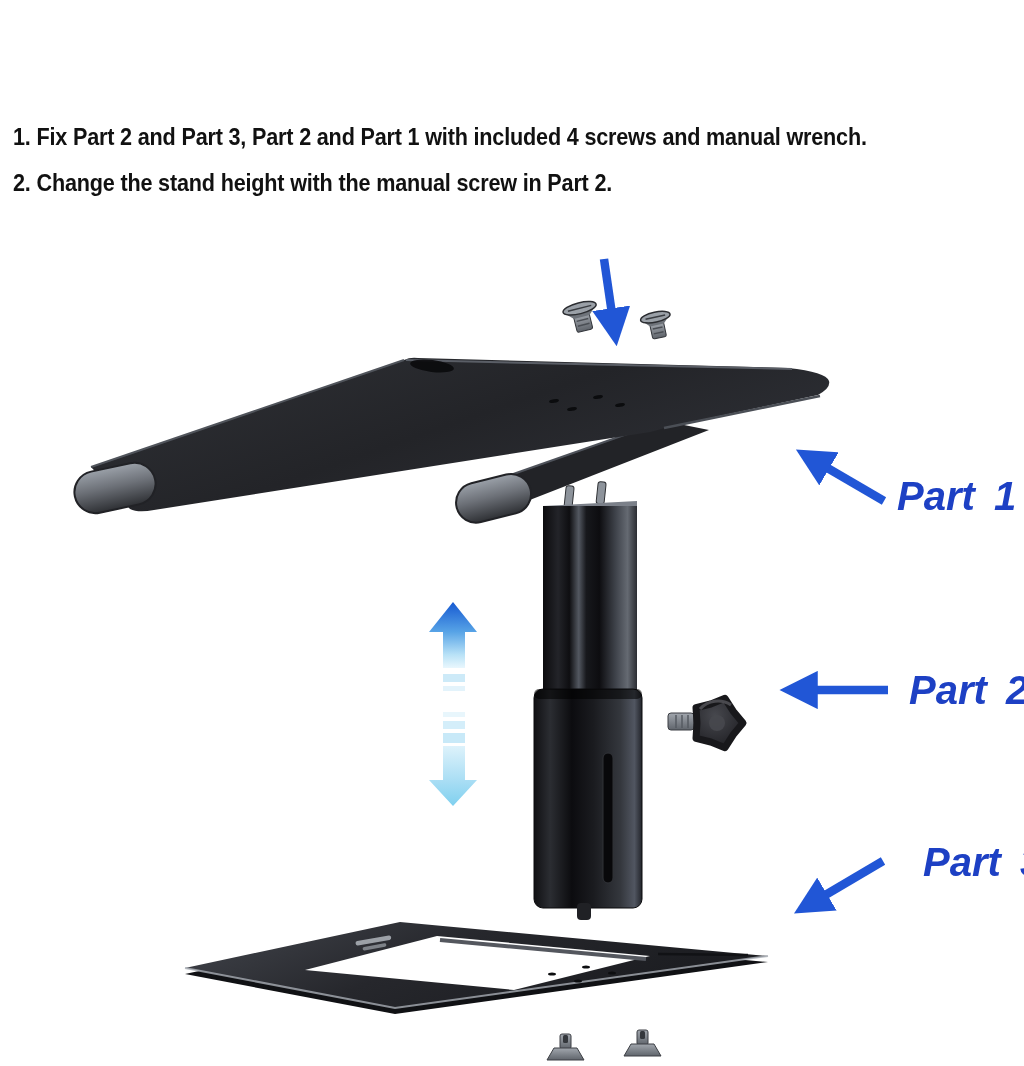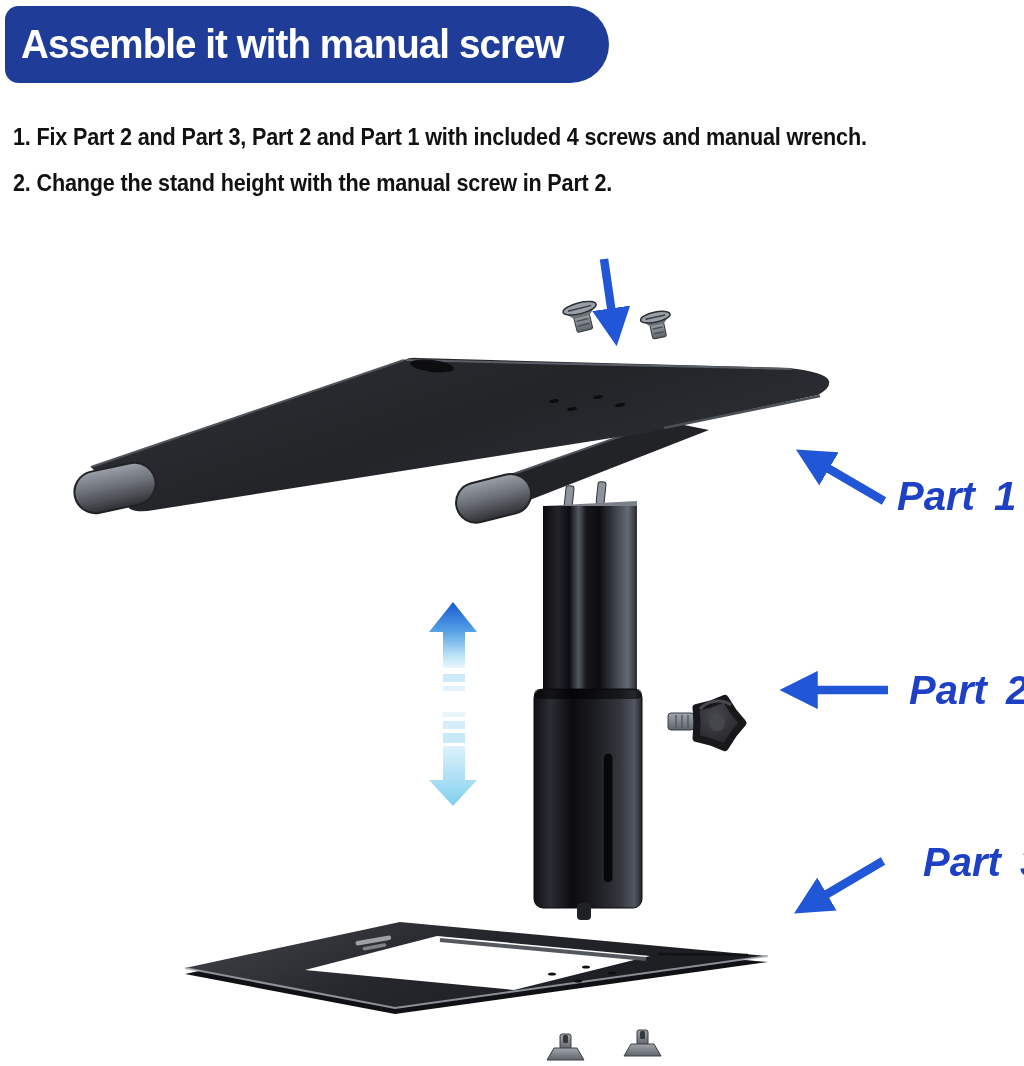--- a/index.html
+++ b/index.html
@@ -38,23 +38,20 @@
   .label-part2{left:901px;top:668px;margin-left:8px;}
   .label-part3{left:923px;top:840px;}
   .blue-arrow{stroke:var(--arrow-blue,#2156d6);stroke-width:8.5;fill:none;}
   #ah path{fill:var(--arrow-blue,#2156d6);}
 </style>
 </head>
 <body>
 
 <div class="page">
 
-  <div class="banner">
-    <span class="banner-title">Assemble it with manual screw</span>
-  </div>
 
   <div class="instructions">
     <div>1. Fix Part 2 and Part 3, Part 2 and Part 1 with included 4 screws and manual wrench.</div>
     <div>2. Change the stand height with the manual screw in Part 2.</div>
   </div>
 
   <svg class="diagram-svg" viewBox="0 0 1024 1066">
     <defs>
       <marker id="ah" viewBox="0 0 10 10" refX="1.5" refY="5" markerWidth="4.5" markerHeight="4.5" orient="auto">
         <path d="M0,0 L10,5 L0,10 z"></path>

